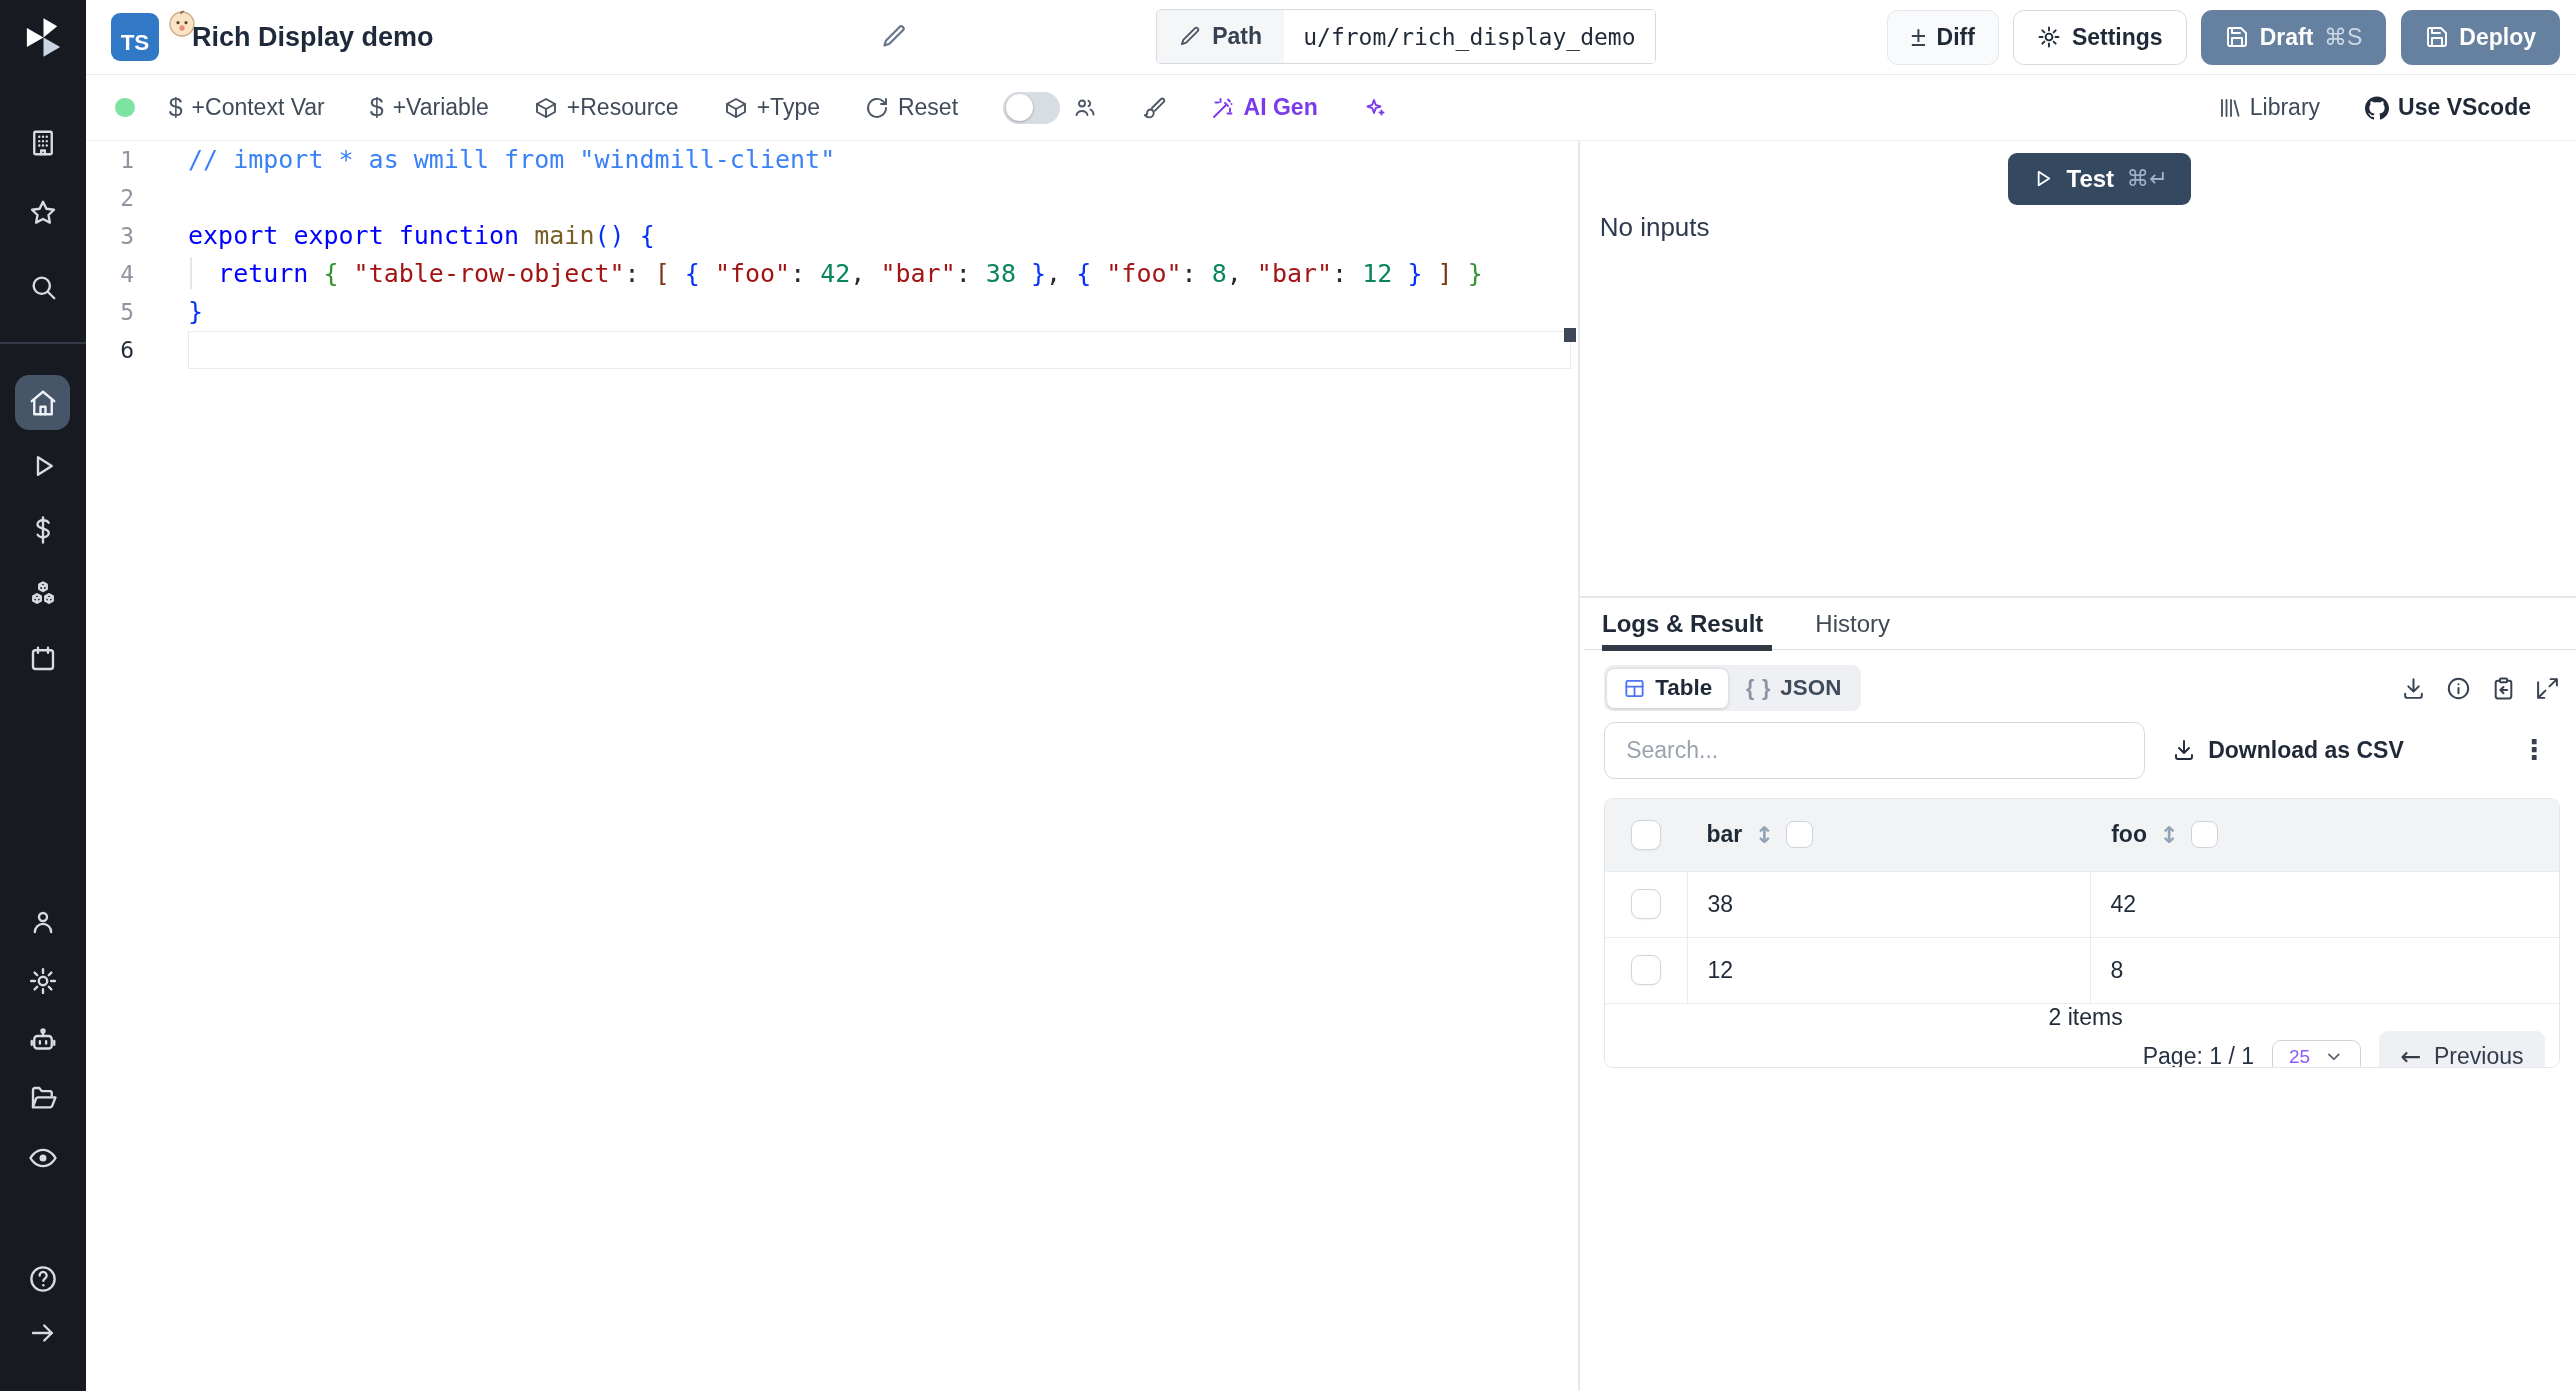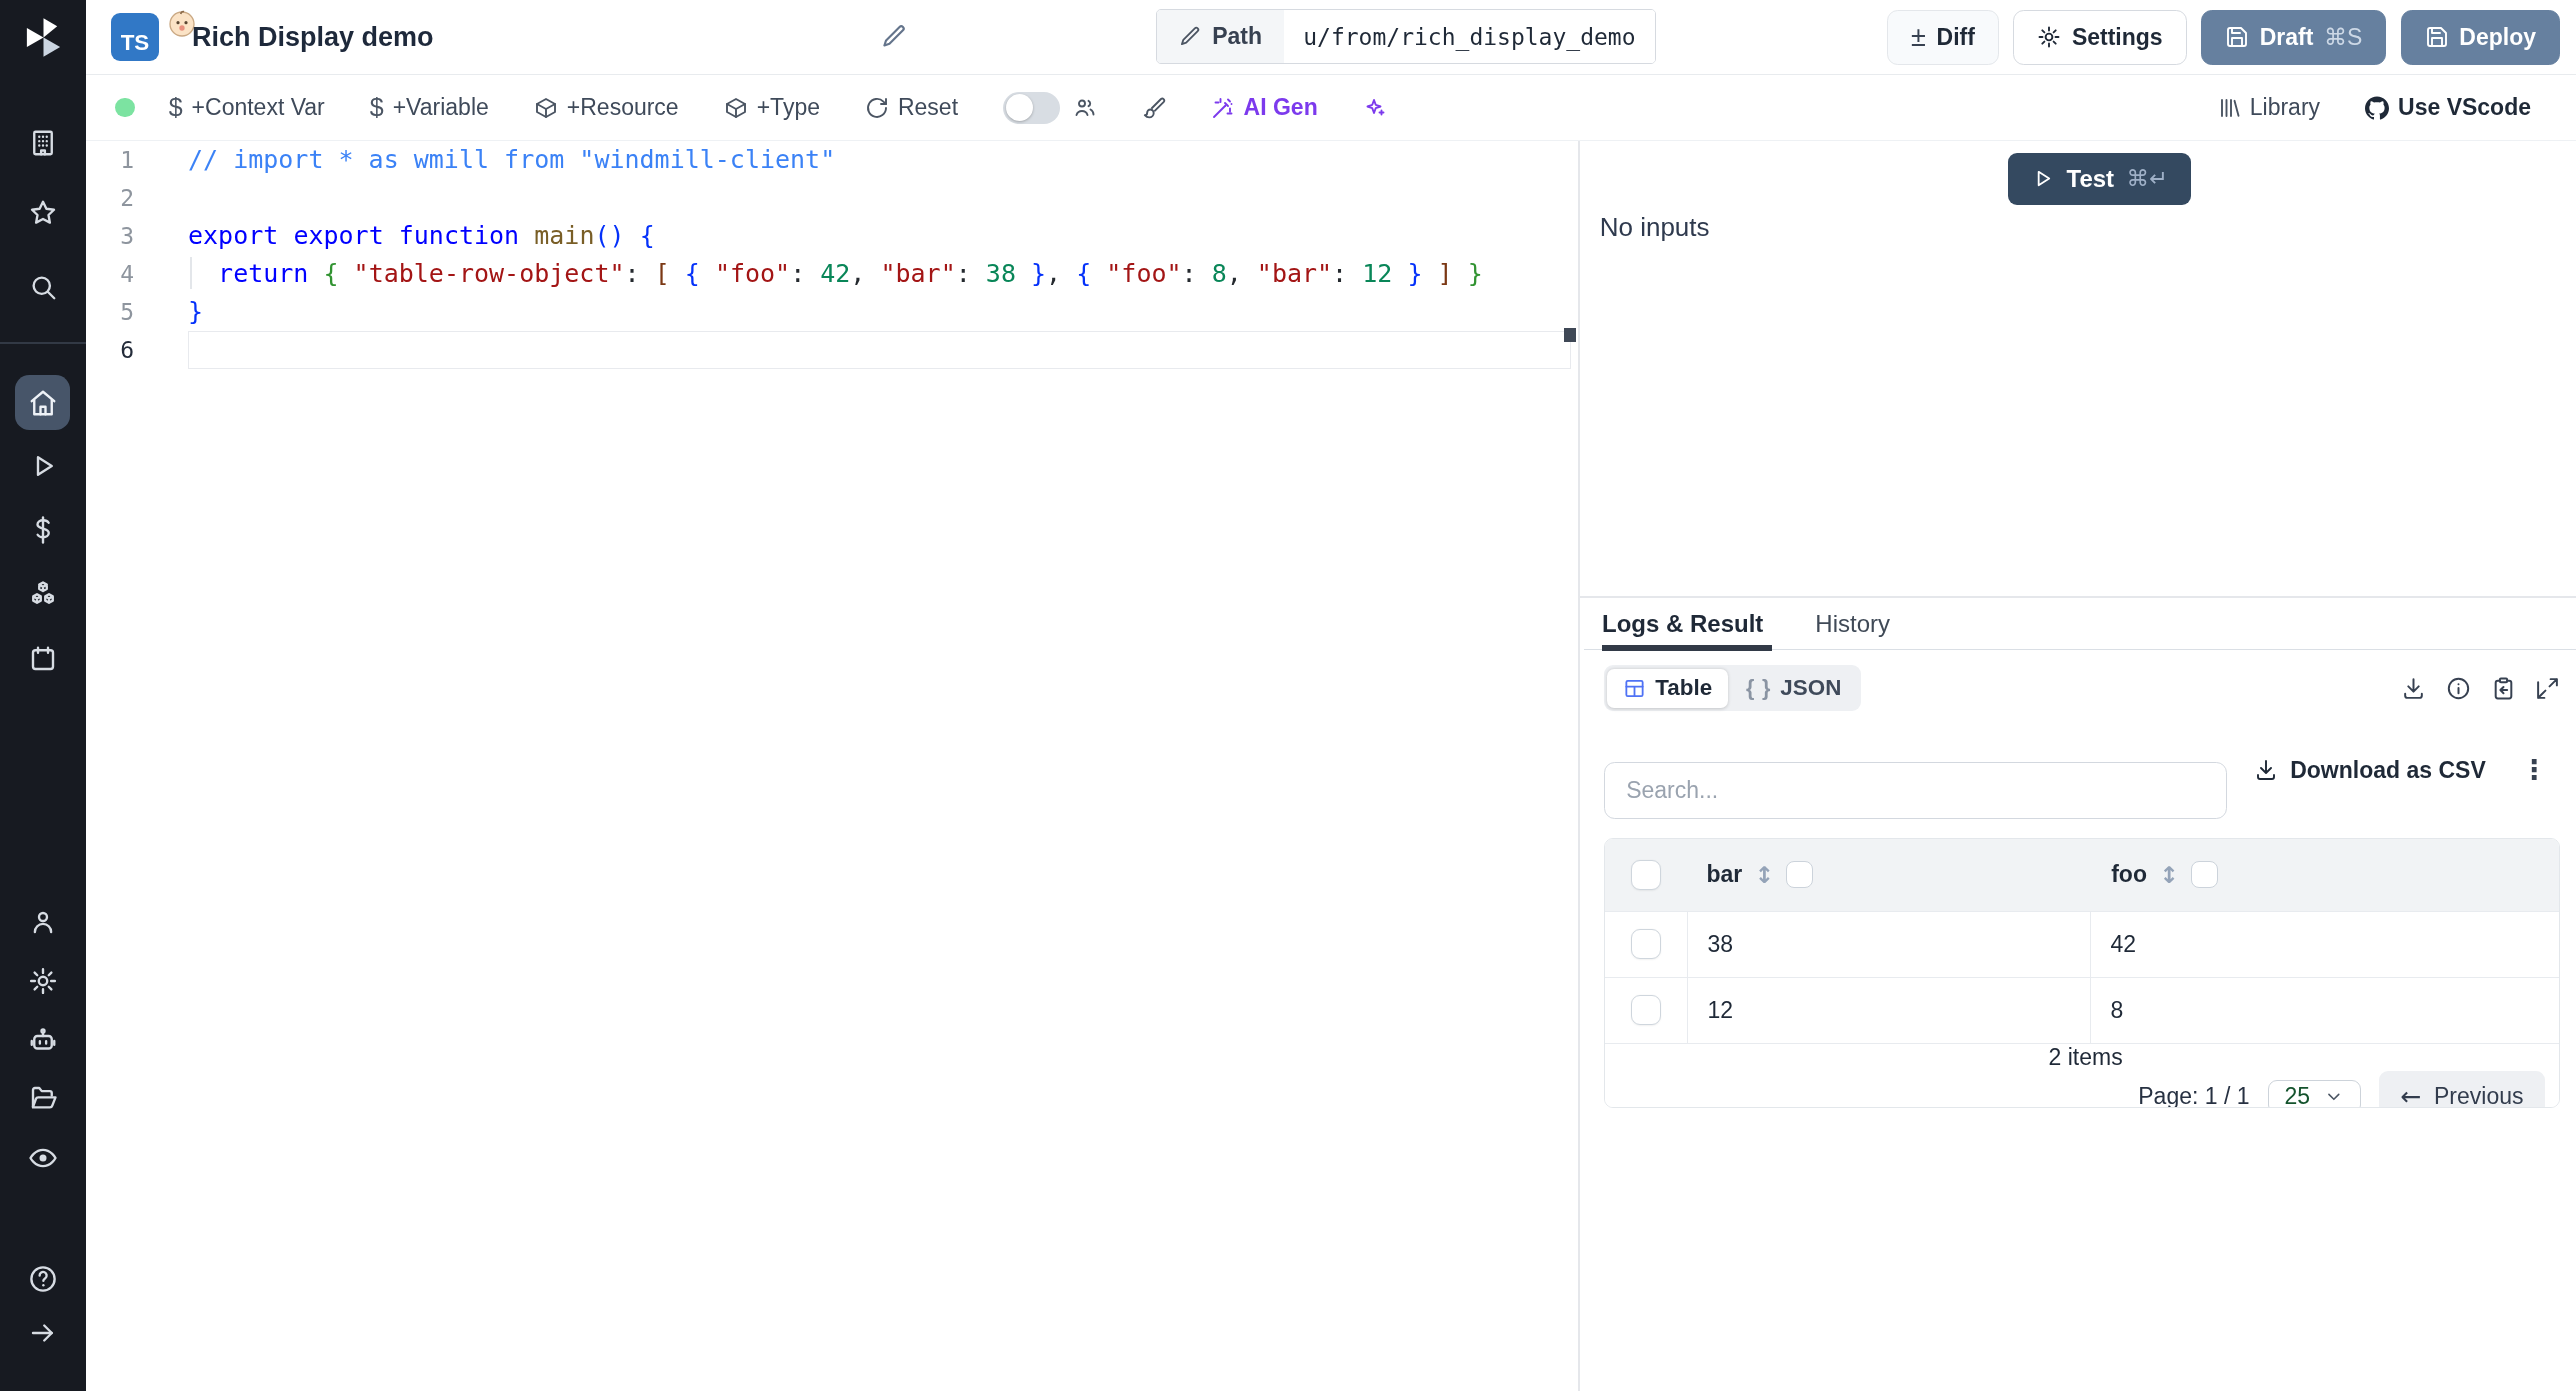--- a/index.html
+++ b/index.html
@@ -88,40 +88,40 @@
   .seg-opt { display:flex; align-items:center; gap:9px; padding:0 16px; height:39px; border-radius:7.2px; font-size:22.4px; font-weight:600; cursor:pointer; }
   .seg-opt.active { background:#fff; color:#1f2937; box-shadow:0 0.9px 3.6px rgba(0,0,0,.18); }
   .seg-opt.inactive { color:#3f4a5a; }
   .seg-opt svg { width:23px; height:23px; }
   .seg-table-icon { color:#4f72f5; }
   .braces-glyph { color:#8a94a3; font-size:21.5px; font-weight:700; letter-spacing:0.9px; }
   .result-icons { margin-left:auto; display:flex; align-items:center; gap:19.7px; color:#374151; }
   .result-icons svg { width:25px; height:25px; cursor:pointer; }
 
   .search-row { margin:10.7px 19.7px 0 19.7px; display:flex; align-items:center; }
-  .search-input { width:623px; height:57px; border:1.8px solid #d3d8df; border-radius:10.7px; padding:0 21.5px; font-size:23px; color:#1f2937; outline:none; font-family:inherit;margin-top:40px; }
+  .search-input { width:541px; height:57px; border:1.8px solid #d3d8df; border-radius:10.7px; padding:0 21.5px; font-size:23px; color:#1f2937; outline:none; font-family:inherit; }
   .search-input::placeholder { color:#9aa3af; }
   .csv-btn { display:flex; align-items:center; gap:12.5px; margin-left:27px; font-size:23px; font-weight:600; color:#1f2937; cursor:pointer; }
   .csv-btn svg { width:24px; height:24px; }
   .kebab { margin-left:auto; margin-right:12.5px; font-size:27px; color:#374151; cursor:pointer; line-height:1; font-weight:700; }
 
   .rtable { margin:19px 19.7px 0 19.7px; border:1.8px solid #e3e7eb; border-radius:9px; overflow:hidden; }
   .thead { display:grid; grid-template-columns:82px 403px 1fr; background:#f1f3f5; height:72px; align-items:center; }
   .th-cell { display:flex; align-items:center; gap:12.5px; font-size:23px; font-weight:700; color:#1f2937; }
   .cb-wrap { display:flex; align-items:center; justify-content:center; }
   .checkbox { width:30px; height:30px; border:1.8px solid #cfd6dd; border-radius:9px; background:#fff; box-shadow:0 0.9px 1.8px rgba(0,0,0,.06); cursor:pointer; display:inline-block; }
   .sort-glyph { font-size:23px; color:#94a3b8; cursor:pointer; font-family:"DejaVu Sans",sans-serif; }
   .mini-box { width:27px; height:27px; border:1.8px solid #ccd3db; border-radius:8px; background:#fff; cursor:pointer; display:inline-block; }
   .trow { display:grid; grid-template-columns:82px 403px 1fr; height:66px; align-items:center; border-top:1.8px solid #e8ebef; background:#fff; }
   .tcell { font-size:23px; color:#1f2937; padding-left:19.7px; height:100%; display:flex; align-items:center; border-left:1.8px solid #e8ebef; }
   .tfoot { display:flex; align-items:center; height:64px; border-top:1.8px solid #e8ebef; padding:0 14.3px 0 21.5px; background:#fff;flex-direction:column; }
   .items-count { font-size:23px; color:#1f2937; }
   .foot-right { margin-left:auto; display:flex; align-items:center; gap:18px; }
   .page-label { font-size:23px; color:#273142; }
-  .page-select { display:flex; align-items:center; gap:14.3px; border:1.8px solid #cdd3da; border-radius:9px; height:34px; padding:0 16px; font-size:23px; color:#14532d; cursor:pointer; background:#fff; }
+  .page-select { display:flex; align-items:center; gap:14.3px; border:1.8px solid #cdd3da; border-radius:9px; height:34px; padding:0 16px; font-size:19px; color:#8b5cf6; cursor:pointer; background:#fff; }
   .page-select svg { width:19.7px; height:19.7px; color:#4b5563; }
   .prev-btn { display:flex; align-items:center; gap:12.5px; height:52px; padding:0 21.5px; background:#eef0f3; border-radius:9px; font-size:23px; color:#323c4d; font-weight:500; cursor:pointer; }
   .prev-arrow { font-size:25px; font-family:"DejaVu Sans",sans-serif; }
 </style>
 </head>
 <body>
 
 <div id="app">
 
   <nav class="sidebar">

